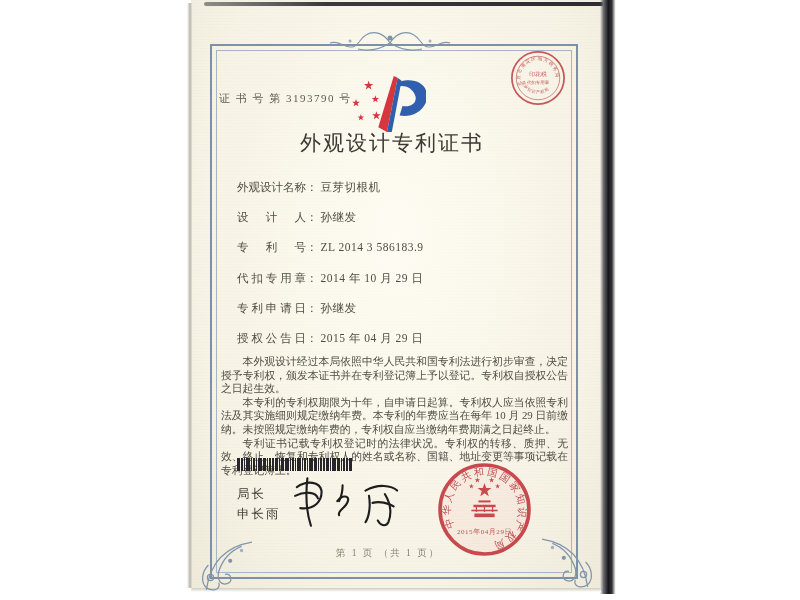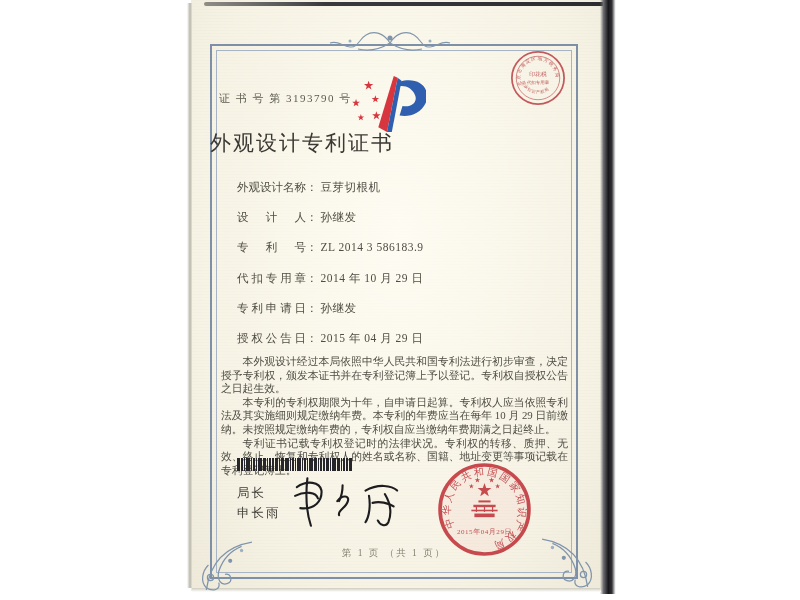--- a/index.html
+++ b/index.html
@@ -36,49 +36,49 @@
   .ornament { position:absolute; pointer-events:none; }
   .top-ornament { left:326px; top:27px; width:128px; height:32px; }
   .corner-bl { left:196px; top:536px; width:58px; height:58px; }
   .corner-br { left:540px; top:533px; width:58px; height:58px; transform:scaleX(-1); }
 
   .certno { position:absolute; left:219px; top:63px; font-size:11px; color:#5d5b51;
     letter-spacing:1.5px;margin-top:28px; }
 
   .logo { position:absolute; left:348px; top:74px; width:78px; height:60px; }
 
-  .title { position:absolute; left:210px; top:129px; width:364px; text-align:left;
+  .title { position:absolute; left:210px; top:129px; width:364px; text-align:center;
     font-size:21px; letter-spacing:2px; color:#3b3933; }
 
   .fields { position:absolute; left:237px; top:172px; width:330px; font-size:11.5px; color:#504e44; }
   .frow { height:30.2px; line-height:30.2px; white-space:nowrap; }
   .flabel { display:inline-block; width:69px; text-align:justify; text-align-last:justify; }
   .fsep { display:inline-block; }
   .fval { display:inline-block; padding-left:3px; letter-spacing:.5px;text-align:right; }
 
   .paras { position:absolute; left:221px; top:355px; width:347px; font-size:10.8px;
     line-height:13.6px; text-align:justify; color:#4e4c43; }
   .paras p { margin:0; text-indent:2em; }
 
   .barcode { position:absolute; left:237px; top:458px; width:112px; height:13px;
     font-size:0; white-space:nowrap; }
   .barcode span { display:inline-block; height:13px; background:#26262a; margin-right:1px; vertical-align:top; }
 
   .director { position:absolute; left:237px; top:484px;
-    font-family:Liberation Mono, monospace;
+    font-family:Liberation Serif, serif;
     font-size:12.5px; line-height:20px; color:#3e3d37; letter-spacing:2px; }
 
   .signature { position:absolute; left:281px; top:473px; width:132px; height:58px; }
 
   .seal { position:absolute; left:436px; top:461px; width:97px; height:97px;
     mix-blend-mode:multiply; opacity:.92; }
   .taxstamp { position:absolute; left:509px; top:49px; width:58px; height:58px;
     mix-blend-mode:multiply; opacity:.85; }
 
-  .footer { position:absolute; left:212px; top:547px; width:364px; text-align:center;
+  .footer { position:absolute; left:206px; top:547px; width:364px; text-align:center;
     font-size:9.5px; color:#868171; letter-spacing:2px; }
 </style>
 </head>
 <body>
 
 <div class="stage">
 
   <div class="paper"></div>
   <div class="left-edge"></div>
   <div class="top-edge"></div>

